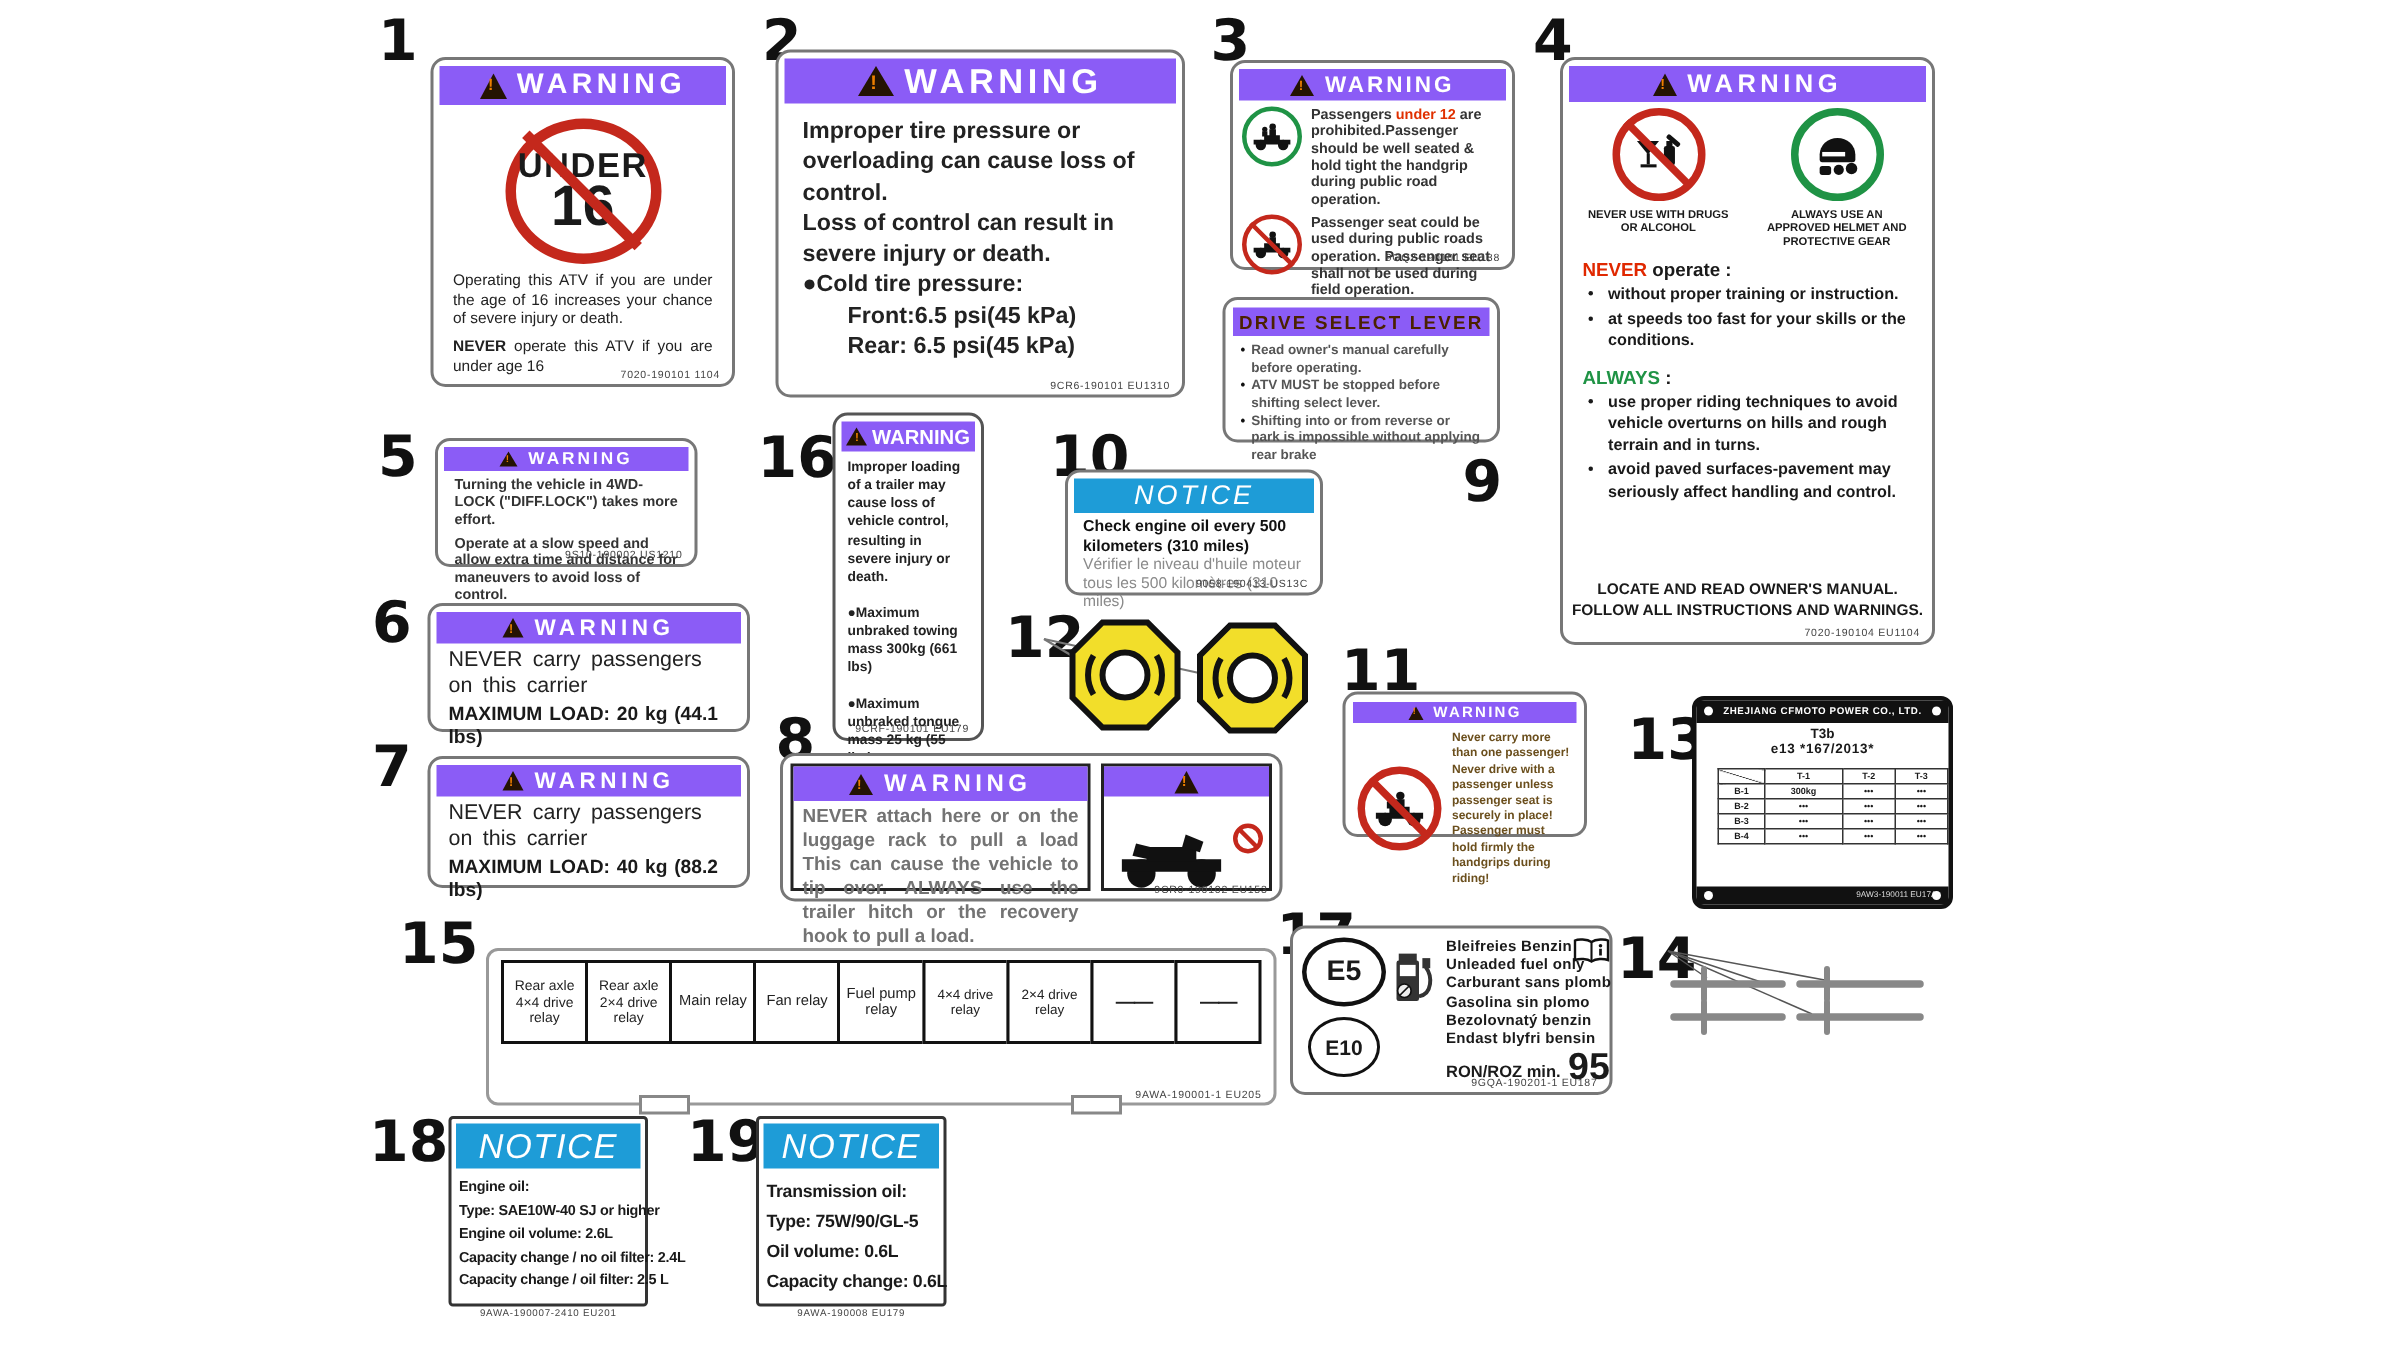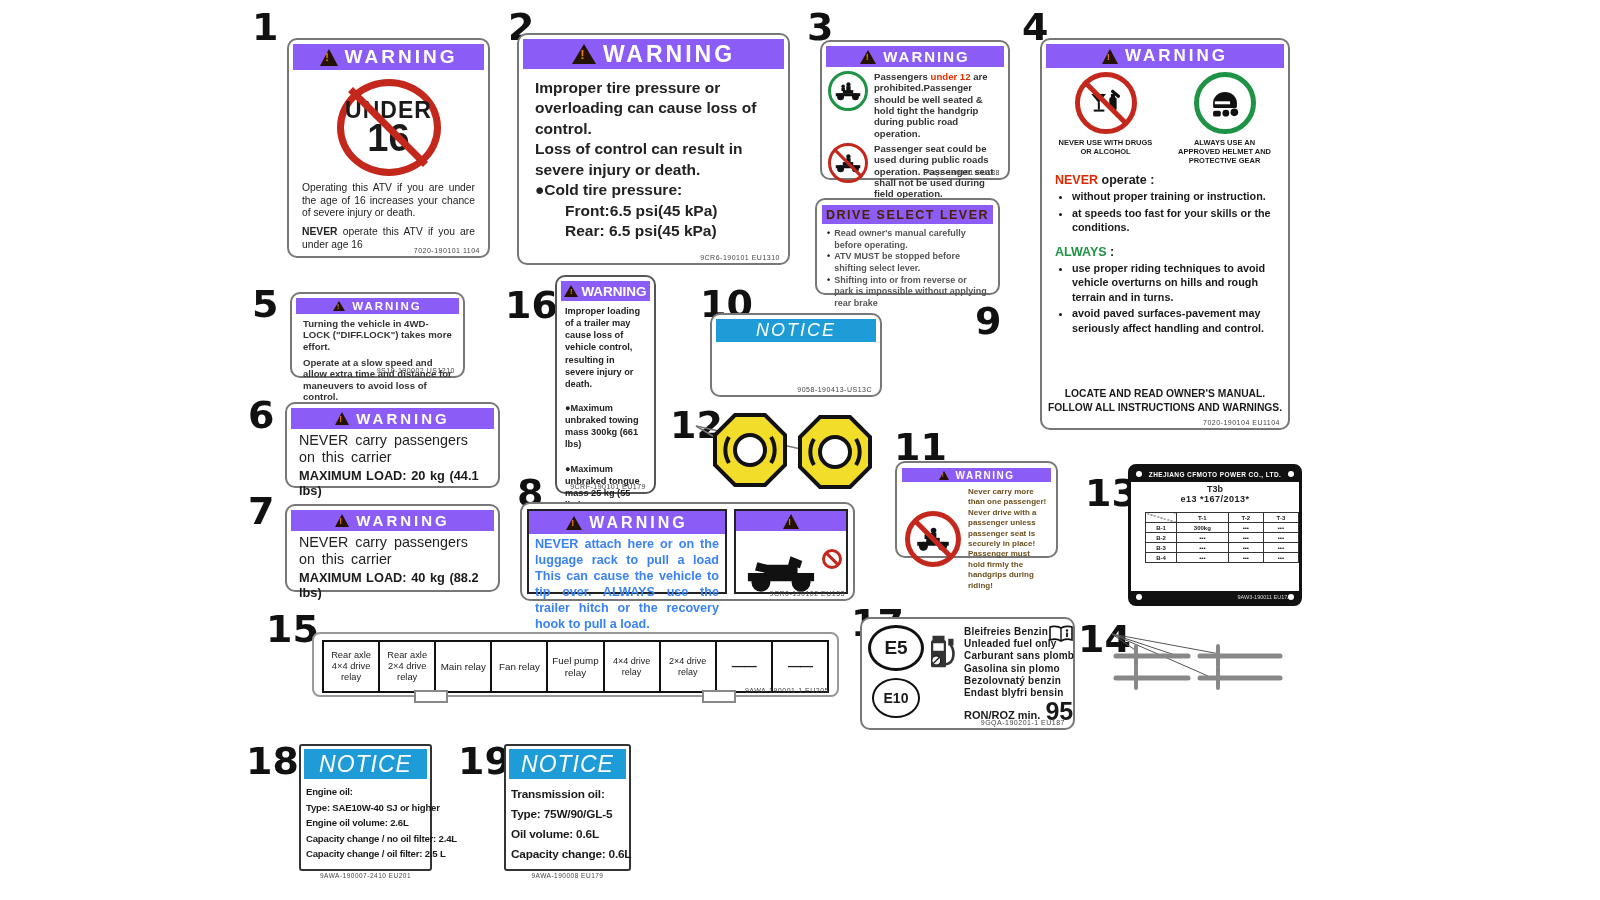--- a/index.html
+++ b/index.html
@@ -85,21 +85,21 @@
   .carrier{width:215px;height:86px;}
   #s6{left:285px;top:402px;} #s7{left:285px;top:504px;height:88px;}
   .carrier .whead{height:21px;font-size:15px;}
   .carrier .body{padding:3px 8px;}
   .carrier .l1{font-size:14.3px;font-weight:500;color:#222;line-height:1.2;word-spacing:3px;}
   .carrier .l2{font-size:12.8px;font-weight:800;margin-top:2px;word-spacing:1px;}
   
   #s8{left:520px;top:502px;width:335px;height:99px;flex-direction:row;gap:7px;padding:5px;}
   #s8 .lp{flex:1;border:2px solid #222;display:flex;flex-direction:column;}
   #s8 .lp .whead{height:23px;font-size:16px;}
-  #s8 .lp .txt{padding:3px 6px;font-size:12.6px;font-weight:600;line-height:1.27;text-align:justify;color:#3b82f6;}
+  #s8 .lp .txt{padding:3px 6px;font-size:12.6px;font-weight:600;line-height:1.27;text-align:justify;color:#737373;}
   #s8 .rp{flex:none;width:110px;border:2px solid #222;display:flex;flex-direction:column;position:relative;}
   #s8 .rp .whead{height:20px;}
   #s8 .rp .pic{position:relative;flex:1;}
   #s8 .rp .pic svg.atv{position:absolute;left:6px;top:10px;width:78px;height:52px;}
   #s8 .mini{position:absolute;right:4px;top:18px;width:20px;height:20px;--bw:3px;}
   
   .octo{position:absolute;width:76px;height:76px;}
   
   #s11{left:895px;top:461px;width:163px;height:97px;}
   #s11 .whead{height:14px;font-size:10px;letter-spacing:1.5px;margin:1px;}
@@ -114,21 +114,21 @@
              font-size:5.5px;color:#ddd;}
   #s13 .hole{position:absolute;width:6px;height:6px;background:#fff;border-radius:50%;top:4px;}
   #s13 .hl{left:5px;} #s13 .hr{right:5px;}
   #s13 .bbar .hole{top:3px;}
   #s13 .model{text-align:center;font-size:9px;font-weight:700;margin-top:2px;}
   #s13 .appr{text-align:center;font-size:9px;font-weight:800;letter-spacing:.5px;}
   #s13 table{border-collapse:collapse;margin:8px 0 3px 14px;}
   #s13 td,#s13 th{border:1px solid #333;font-size:6px;padding:0 4px;text-align:center;font-weight:700;height:9px;}
   #s13 .diag{width:22px;background:linear-gradient(to top right,#fff 48%,#333 49%,#333 51%,#fff 52%);}
   
-  #s15{left:312px;top:632px;width:527px;height:65px;border:2px solid #999;border-radius:8px;padding:6px 8px 2px;}
+  #s15{left:324px;top:632px;width:527px;height:105px;border:2px solid #999;border-radius:8px;padding:6px 8px 2px;}
   #s15 .rowc{display:flex;height:56px;}
   #s15 .cell{flex:1;border:2px solid #111;margin-right:-2px;display:flex;align-items:center;justify-content:center;
              text-align:center;font-size:9.8px;color:#222;white-space:pre-line;line-height:1.15;background:#fff;}
   #s15 .cell:last-child{margin-right:0;}
   #s15 .dash{font-size:13px;letter-spacing:-1px;font-weight:700;}
   #s15 .tab{position:absolute;width:30px;height:9px;border:2px solid #888;background:#fff;bottom:-8px;}
   #s15 .t1{left:100px;} #s15 .t2{left:388px;}
   
   #s17{left:860px;top:617px;width:215px;height:113px;flex-direction:row;gap:4px;padding:6px 6px 10px;}
   #s17 .c1{flex:none;width:56px;display:flex;flex-direction:column;align-items:center;}
@@ -339,20 +339,24 @@
       <div class="b">●Maximum unbraked towing mass 300kg (661 lbs)</div>
       <div class="b">●Maximum unbraked tongue mass 25 kg (55 lbs)</div>
     </div>
     <div class="code">9CRF-190101  EU179</div>
   </div>
 
   <div class="sticker" id="s10">
     <div class="nhead">
         <span>NOTICE</span>
       </div>
+    <div class="body">
+      <div class="l1">Check engine oil every 500 kilometers (310  miles)</div>
+      <div class="l2">Vérifier le niveau d'huile moteur tous les 500 kilomètres (310  miles)</div>
+    </div>
     <div class="code">9058-190413-US13C</div>
   </div>
 
   <div class="sticker carrier" id="s6">
     <div class="whead">
       <span class="tri" style="font-size:14px"></span>
       <span>WARNING</span>
     </div>
     <div class="body">
       <div class="l1">NEVER  carry  passengers  on this  carrier</div>

